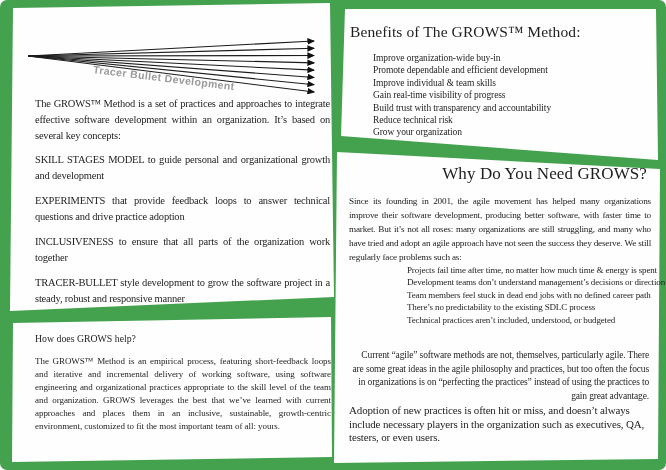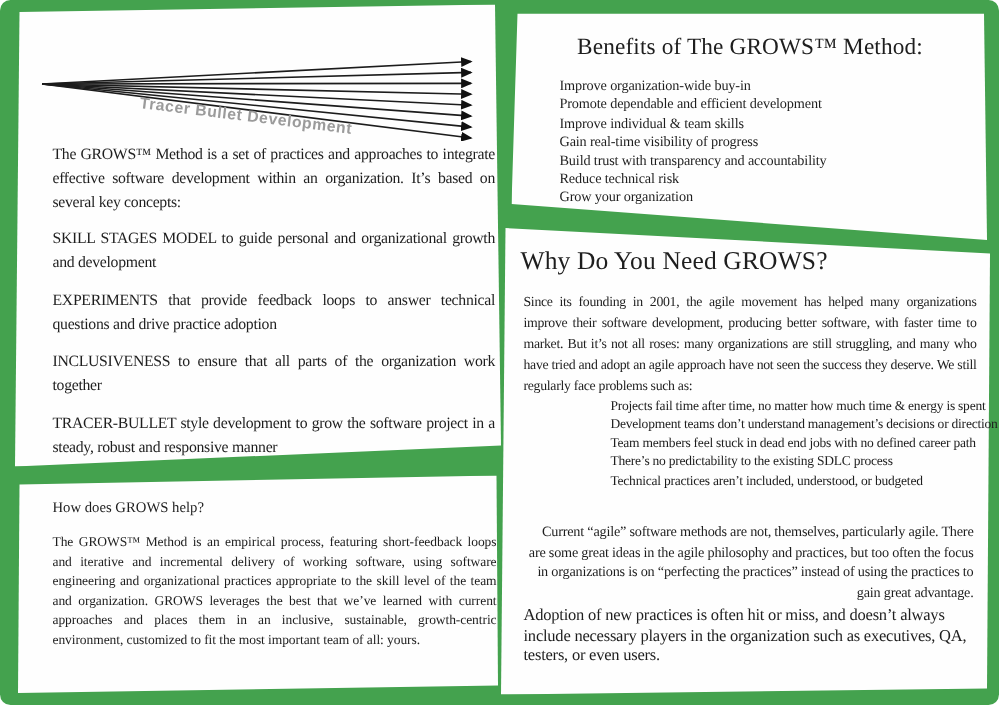--- a/index.html
+++ b/index.html
@@ -37,27 +37,27 @@
 
   
   .help-heading{position:absolute;left:35px;top:333px;width:290px;font-size:9.8px;}
   .help-body{
     position:absolute;left:35px;top:355px;width:296px;
     font-size:9px;line-height:12.9px;letter-spacing:-.05px;text-align:justify;font-family:Liberation Serif, serif;
   }
 
   
   .benefits-heading{position:absolute;left:350px;top:23px;width:300px;
-    text-align:center;font-size:15.5px;letter-spacing:.1px;}
+    text-align:left;font-size:15.5px;letter-spacing:.1px;}
   .benefits-list{position:absolute;left:373px;top:52px;width:270px;
     font-size:9.5px;line-height:12.4px;letter-spacing:-.1px;}
 
   
   .why-heading{position:absolute;left:347px;top:164px;width:300px;
-    text-align:left;font-size:17px;letter-spacing:.1px;}
+    text-align:right;font-size:17px;letter-spacing:.1px;}
   .why-intro{position:absolute;left:349px;top:194px;width:302px;
     font-size:9.2px;line-height:14px;letter-spacing:-.2px;text-align:justify;}
   .problems-list{position:absolute;left:383px;top:264px;width:272px;
     font-size:9px;line-height:12.4px;letter-spacing:-.15px;margin-left:24px;}
   .why-p2{position:absolute;left:349px;top:349px;width:300px;
     font-size:9.5px;line-height:13.6px;letter-spacing:-.15px;text-align:right;}
   .why-p3{position:absolute;left:349px;top:404px;width:300px;
     font-size:11px;line-height:13.6px;letter-spacing:-.15px;}
 </style>
 </head>

